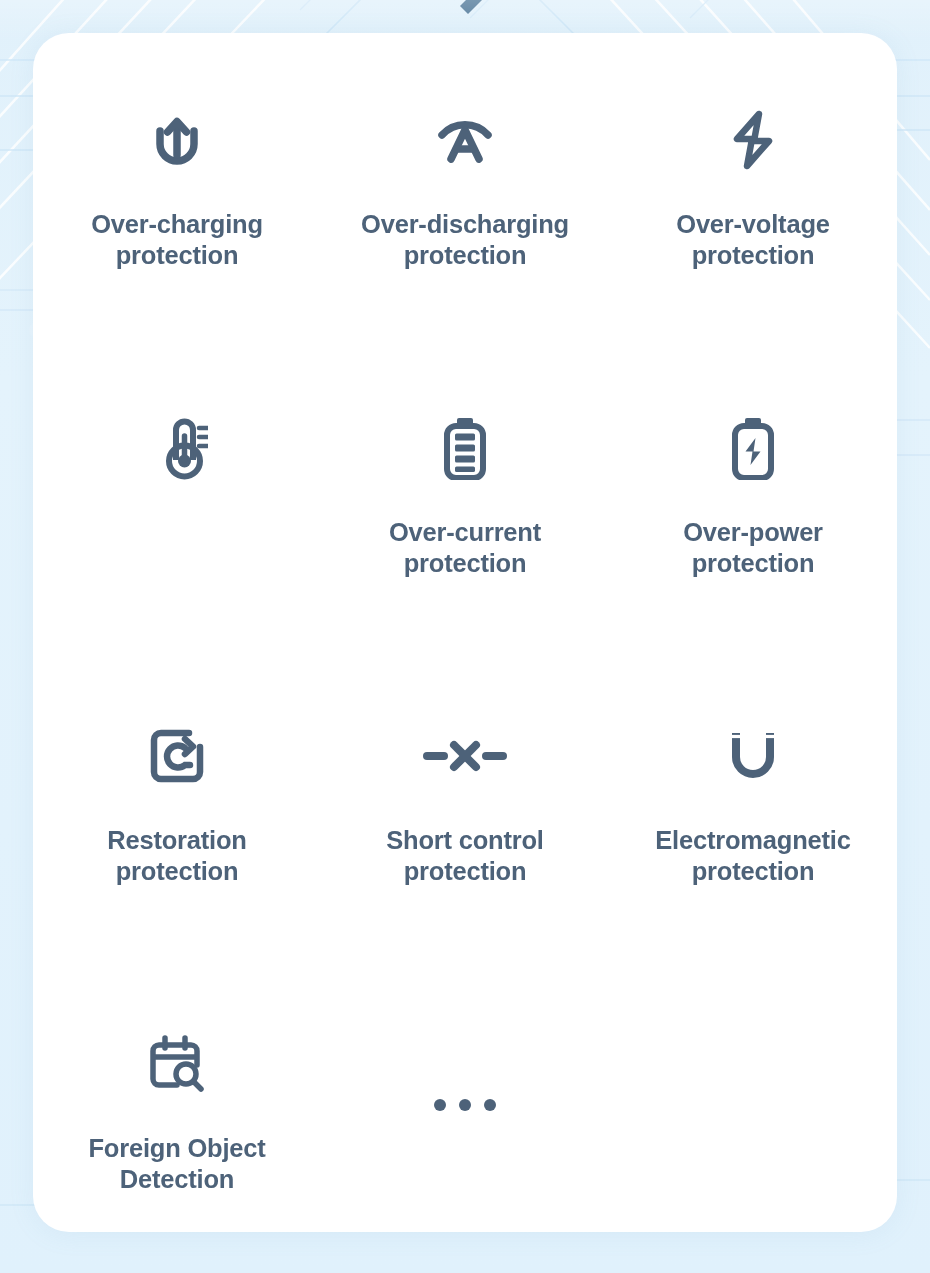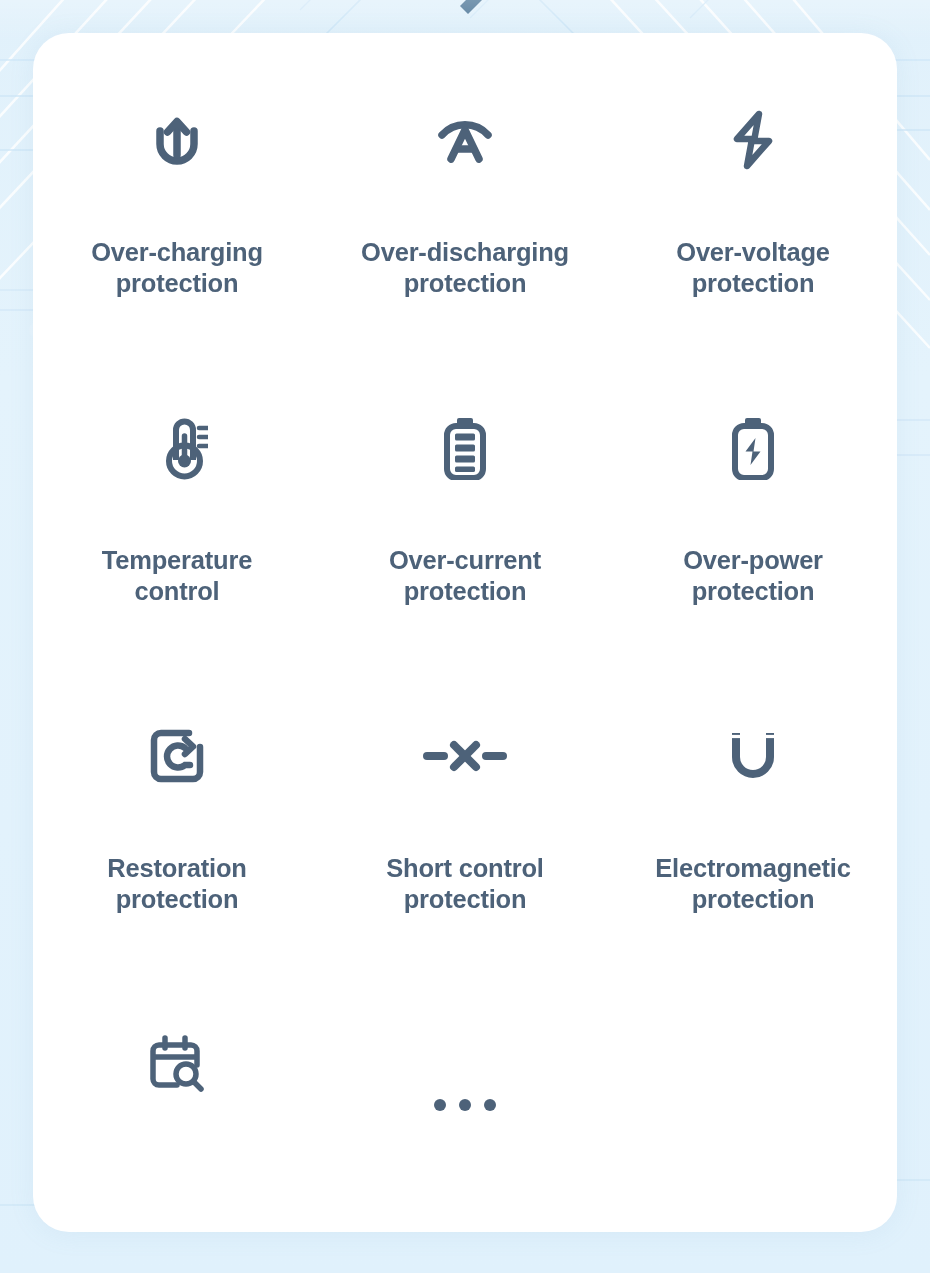--- a/index.html
+++ b/index.html
@@ -58,21 +58,21 @@
     justify-content: flex-start;
   }
   .icon-box {
     height: 82px;
     display: flex;
     align-items: center;
     justify-content: center;
   }
   .icon-box svg { display: block; }
   .label {
-    margin-top: 56px;
+    margin-top: 28px;
     text-align: center;
     font-size: 25.5px;
     font-weight: bold;
     line-height: 1.2;
     letter-spacing: -0.2px;
     color: #4d6279;
     max-width: 250px;
   }
   .cell-wide .label { max-width: 272px; text-align: center; }
   
@@ -191,22 +191,20 @@
             <circle cx="38.5" cy="45" r="15.5" fill="none" stroke="#4d6279" stroke-width="6"></circle>
             <circle cx="38.5" cy="45" r="6.5" fill="#4d6279"></circle>
             <path d="M38.5 44 L38.5 20" stroke="#4d6279" stroke-width="5.5" stroke-linecap="round"></path>
             <g stroke="#4d6279" stroke-width="4.5" stroke-linecap="round">
               <path d="M53 12 L62 12"></path>
               <path d="M53 21 L62 21"></path>
               <path d="M53 30 L62 30"></path>
             </g>
           </svg>
         </div>
-        <div class="label" style="white-space:pre-line">Temperature
-control</div>
       </div>
 
       <div class="cell">
         <div class="icon-box">
           <svg width="48" height="64" viewBox="0 0 48 64">
             <rect x="16" y="2" width="16" height="8" rx="2" fill="#4d6279"></rect>
             <rect x="6" y="10" width="36" height="52" rx="9" fill="none" stroke="#4d6279" stroke-width="6"></rect>
             <g fill="#4d6279">
               <rect x="14" y="17.5" width="20" height="7" rx="1.6"></rect>
               <rect x="14" y="28.5" width="20" height="7" rx="1.6"></rect>
@@ -278,20 +276,22 @@
             <path d="M48 30 L48 16 A6 6 0 0 0 42 10 L10 10 A6 6 0 0 0 4 16 L4 44 A6 6 0 0 0 10 50 L28 50" fill="none" stroke="#4d6279" stroke-width="5.5" stroke-linecap="round"></path>
             <path d="M4 22 L48 22" fill="none" stroke="#4d6279" stroke-width="5.5"></path>
             <g stroke="#4d6279" stroke-width="5.5" stroke-linecap="round">
               <path d="M16 3 L16 13"></path>
               <path d="M36 3 L36 13"></path>
             </g>
             <circle cx="37" cy="39" r="10" fill="#ffffff" stroke="#4d6279" stroke-width="5.5"></circle>
             <path d="M44.5 46.5 L52 54" stroke="#4d6279" stroke-width="5.5" stroke-linecap="round"></path>
           </svg>
         </div>
+        <div class="label" style="white-space:pre-line">Foreign Object
+Detection</div>
       </div>
 
       <div class="cell">
         <div class="ellipsis">
           <span class="dot"></span>
           <span class="dot"></span>
           <span class="dot"></span>
         </div>
       </div>
 

